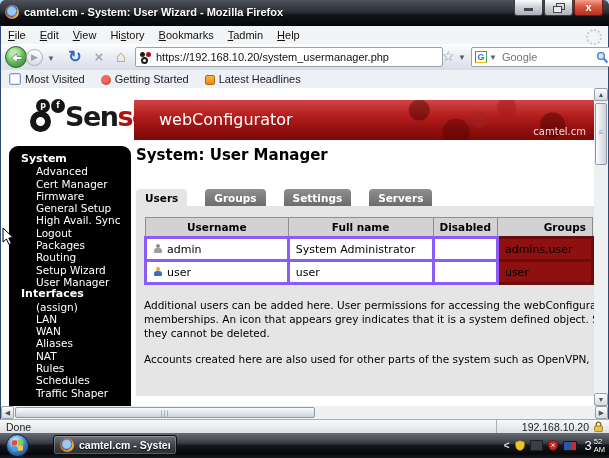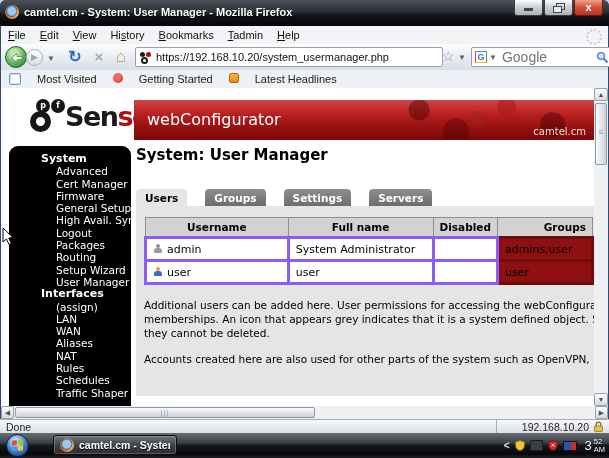--- a/index.html
+++ b/index.html
@@ -58,57 +58,57 @@
   .url-input{flex:1;border:none;outline:none;font-size:11px;color:#111;background:transparent;
              font-family:"Liberation Sans",sans-serif;padding:0;}
   .star{position:absolute;left:441px;top:4px;font-size:14px;color:#8e96a0;line-height:16px;}
   .star-caret{position:absolute;left:457px;top:9px;font-size:8px;color:#5a6068;}
   .searchbox{position:absolute;left:470px;top:3px;width:134px;height:18px;background:#fff;
              border:1px solid #99a1ad;border-radius:2px;display:flex;align-items:center;padding:0 3px;}
   .gbox{width:12px;height:12px;box-sizing:border-box;border-style:solid;border-width:1px;
         border-color:#4285f4 #34a853 #fbbc05 #ea4335;color:#3a6fd0;font-weight:bold;font-size:9px;
         text-align:center;line-height:10px;flex:0 0 auto;}
   .search-caret{font-size:8px;color:#5a6068;margin:0 3px 0 2px;flex:0 0 auto;}
-  .search-input{flex:1;border:none;outline:none;font-size:14px;background:transparent;min-width:10px;
+  .search-input{flex:1;border:none;outline:none;font-size:11px;background:transparent;min-width:10px;
                 font-family:"Liberation Sans",sans-serif;color:#333;}
   .magnifier{flex:0 0 auto;}
   
   .bookmarksbar{position:absolute;left:1px;right:1px;top:70px;height:18px;background:#edf0f4;
                 border-bottom:1px solid #d2d6dc;display:flex;align-items:center;font-size:11px;color:#222;}
-  .bm-item{display:flex;align-items:flex-start;gap:16px;padding:0 8px;white-space:nowrap;}
+  .bm-item{display:flex;align-items:flex-end;gap:4px;padding:0 8px;white-space:nowrap;}
   .bm-ico{width:10px;height:10px;border-radius:2px;flex:0 0 auto;}
   .bm-ico.mv{background:#fff;border:1px solid #7a9cc8;box-shadow:0 0 0 1px #d0e0f0 inset;}
   .bm-ico.gs{border-radius:50%;background:radial-gradient(circle at 40% 35%, #f06a5a 0 40%, #b01c10 100%);}
   .bm-ico.lh{background:linear-gradient(#ffb240,#e88a10);border:1px solid #b06a08;box-sizing:border-box;}
   
   .content{position:absolute;left:1px;top:88px;width:593px;height:318px;background:#fff;overflow:hidden;
            font-family:"DejaVu Sans",sans-serif;}
   .banner{position:absolute;left:133px;top:12px;width:460px;height:40px;
     background:
       radial-gradient(circle at 62% 25%, rgba(70,0,0,.45) 0 10px, rgba(0,0,0,0) 11px),
       radial-gradient(circle at 70% 80%, rgba(80,0,0,.40) 0 13px, rgba(0,0,0,0) 14px),
       radial-gradient(circle at 81% 18%, rgba(170,25,25,.55) 0 9px, rgba(0,0,0,0) 10px),
       radial-gradient(circle at 91% 62%, rgba(70,0,0,.45) 0 12px, rgba(0,0,0,0) 13px),
       radial-gradient(circle at 75% 48%, rgba(160,35,35,.45) 0 8px, rgba(0,0,0,0) 9px),
       linear-gradient(180deg,#d24545 0%,#b31d1d 40%,#8e0d0d 78%,#7c0909 100%);}
-  .banner-title{position:absolute;left:13px;top:10px;color:#fff;font-size:16px;}
+  .banner-title{position:absolute;left:25px;top:10px;color:#fff;font-size:16px;}
   .banner-host{position:absolute;right:8px;bottom:3px;color:#f5dada;font-size:10px;}
   .logo{position:absolute;left:26px;top:10px;width:106px;height:42px;}
   .lc{position:absolute;border-radius:50%;background:#151515;color:#fff;text-align:center;font-weight:bold;}
   .lc1{left:9px;top:1px;width:14px;height:14px;font-size:8px;line-height:14px;}
   .lc2{left:24px;top:1px;width:14px;height:14px;font-size:8px;line-height:14px;}
   .lc3{left:3px;top:13px;width:21px;height:21px;background:#fff;border:6px solid #151515;box-sizing:border-box;}
   .logo-text{position:absolute;left:38px;top:3px;font-size:27px;font-weight:bold;color:#1a1a1a;letter-spacing:-1.5px;}
   .logo-text .red{color:#b01212;}
   .page-heading{position:absolute;left:135px;top:58px;font-size:15px;font-weight:bold;color:#000;}
   
   .sidebar{position:absolute;left:8px;top:58px;width:122px;height:260px;background:#000;
            border-radius:9px 9px 0 0;overflow:hidden;}
   .sidebar ul{margin:0;padding:7px 0 0;list-style:none;}
-  .sidebar li{color:#fff;font-size:10.5px;line-height:12.3px;white-space:nowrap;margin-left:20px;}
+  .sidebar li{color:#fff;font-size:10.5px;line-height:12.3px;white-space:nowrap;}
   .sidebar li.header{font-weight:bold;font-size:11px;padding-left:12px;}
   .sidebar li.item{padding-left:27px;}
   
   .tabs{position:absolute;left:135px;top:101px;display:flex;gap:18px;}
   .tab{background:linear-gradient(#8f8f8f,#6c6c6c);color:#fff;font-weight:bold;font-size:10.5px;
        padding:3px 9px 2px;border-radius:4px 4px 0 0;white-space:nowrap;}
   .tab.active{background:#e5e5e5;color:#000;}
   .panel{position:absolute;left:135px;top:118px;width:458px;height:190px;background:#e5e5e5;overflow:hidden;}
   table.users{position:absolute;left:8px;top:11px;border-collapse:collapse;table-layout:fixed;}
   table.users th{background:#d2d2d2;border:1px solid #8f8f8f;font-size:10.5px;font-weight:bold;
@@ -179,21 +179,21 @@
   .clock .stack{display:flex;flex-direction:column;font-size:7.5px;line-height:7.5px;}
 </style>
 </head>
 <body>
 
 <div id="screen">
   <div id="window">
 
     <div class="titlebar">
       <span class="ff-icon"></span>
-      <span class="title-text">camtel.cm - System: User Manager - Mozilla Firefox</span>
+      <span class="title-text">camtel.cm - System: User Wizard - Mozilla Firefox</span>
       <span class="win-buttons">
         <span class="win-btn btn-min"></span>
         <span class="win-btn btn-restore"></span>
         <span class="win-btn btn-close">x</span>
       </span>
     </div>
 
     <div class="menubar">
 
         <span class="menu-item"><span></span><span class="accel">F</span><span>ile</span></span>

